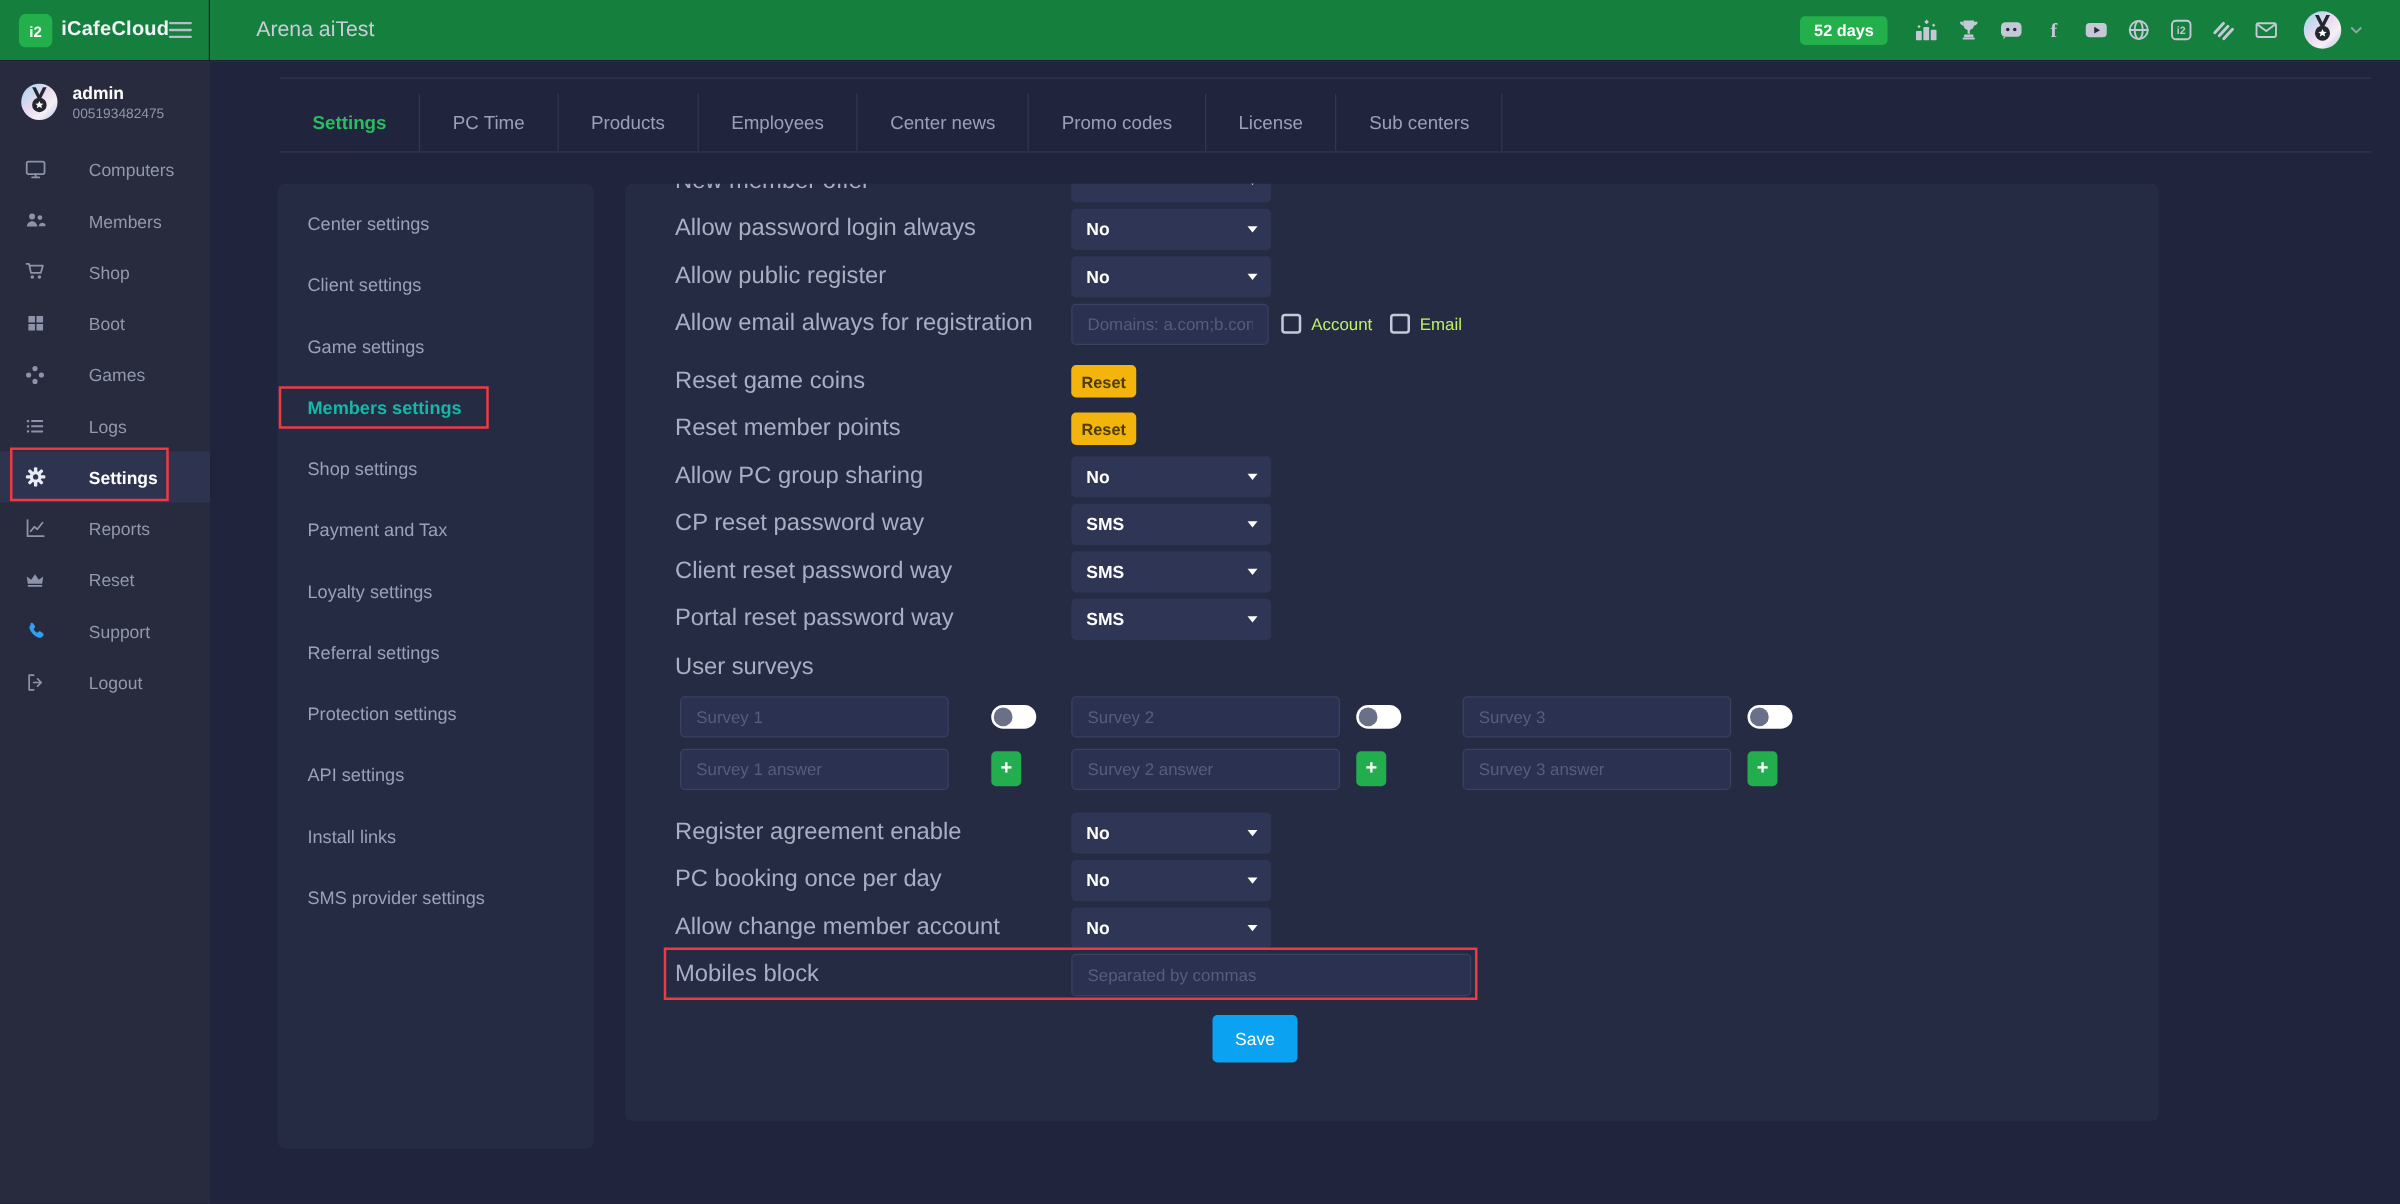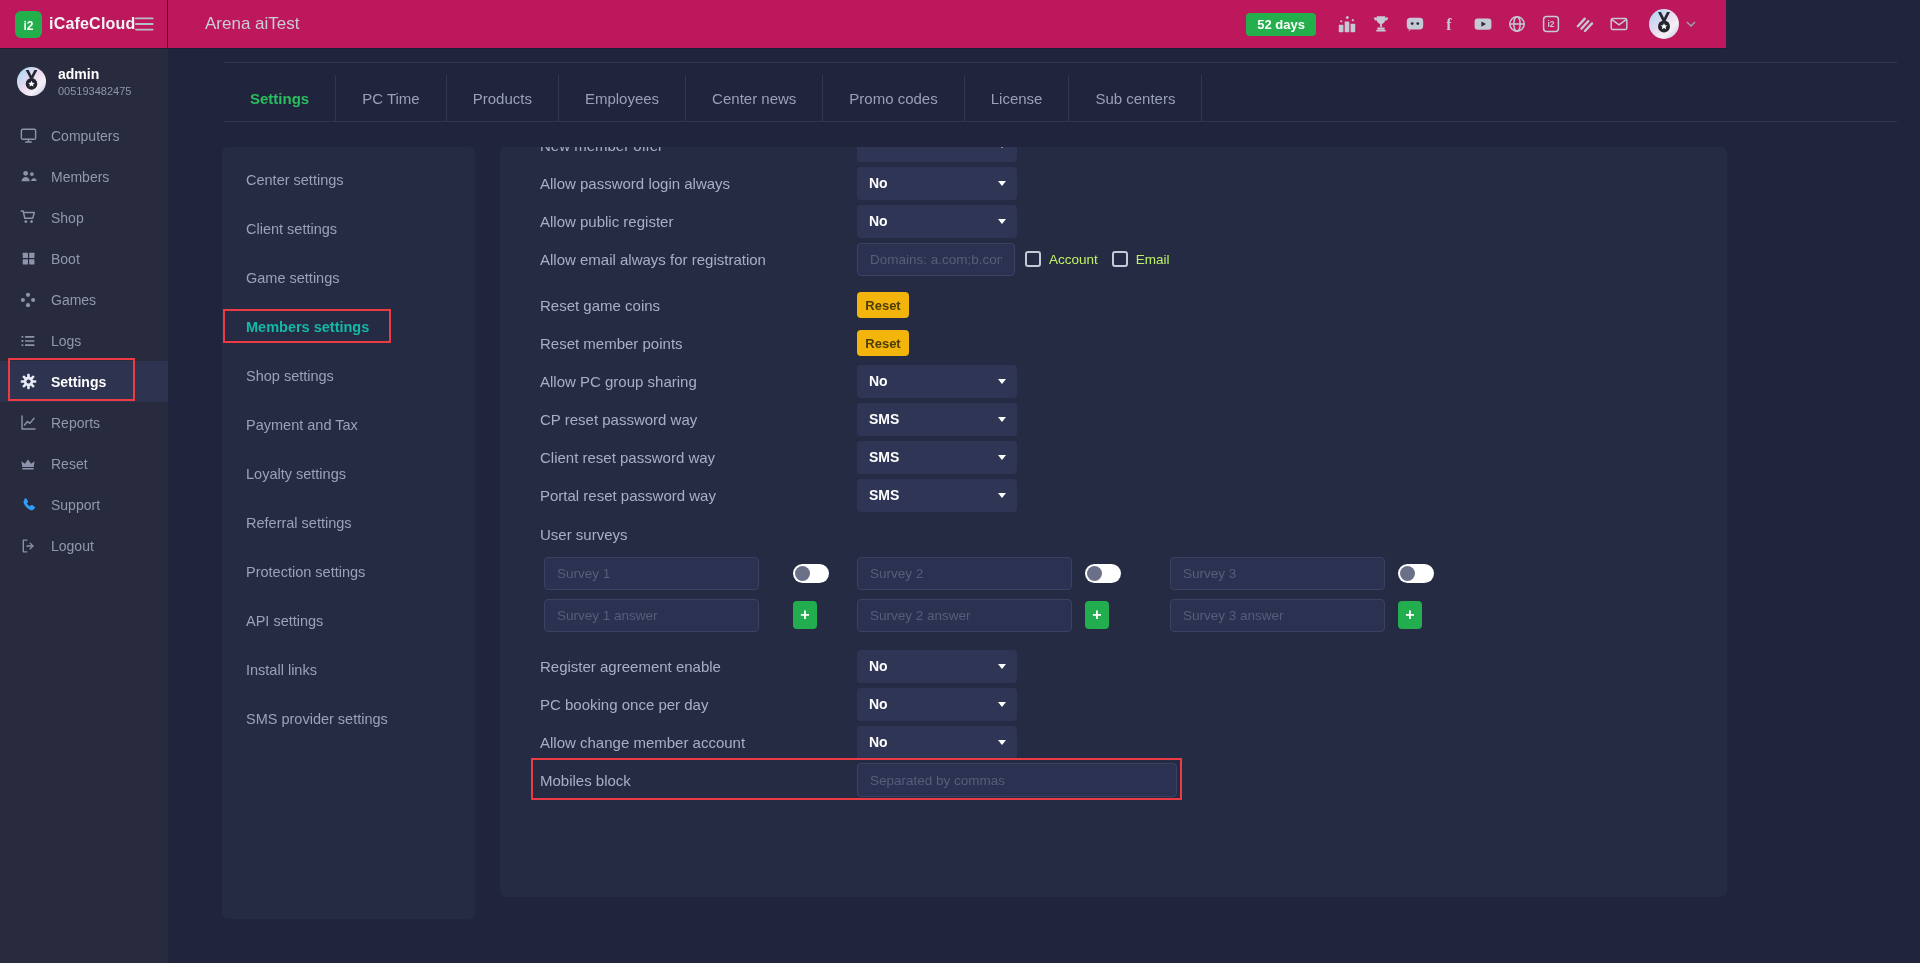--- a/index.html
+++ b/index.html
@@ -6,22 +6,22 @@
   html,body { width:1920px; height:963px; }
   body {
     position:relative; overflow:hidden;
     background:#20243c;
     font-family:"Liberation Sans", sans-serif;
     -webkit-font-smoothing:antialiased;
   }
   svg { display:block; }
 
   
-  .topbar{ position:absolute; left:0; top:0; width:1726px; height:49px;
-    background:#be185d; display:flex; align-items:center; z-index:5;
+  .topbar{ position:absolute; left:0; top:0; width:1920px; height:49px;
+    background:#15803d; display:flex; align-items:center; z-index:5;
     border-bottom:1px solid #1c2032;}
   .logo-area{ width:168px; height:49px; display:flex; align-items:center;
     padding:0 13px 0 15px; justify-content:space-between;
     border-right:1px solid #1d2134;}
   .brand{ display:flex; align-items:center; gap:7px;}
   .brand-text{ color:#f2f3f7; font-size:16px; font-weight:bold; letter-spacing:.2px;}
   .page-title{ margin-left:37px; color:#c9cdd9; font-size:17px;}
   .topbar-right{ margin-left:auto; display:flex; align-items:center; gap:12px; padding-right:30px;}
   .badge-days{ background:#23b04c; color:#fff; font-size:13px; font-weight:bold;
     border-radius:4px; padding:4px 11px; margin-right:8px;}
@@ -30,21 +30,21 @@
 
   
   .sidebar{ position:absolute; left:0; top:49px; width:168px; height:914px;
     background:#272b3d; z-index:4;}
   .user{ position:absolute; top:17px; left:16px; display:flex; gap:11px; align-items:center;}
   .user-avatar{ width:31px; height:31px; border-radius:50%; overflow:hidden;}
   .user-name{ color:#fff; font-size:14px; font-weight:bold;}
   .user-id{ color:#8f95ab; font-size:11px; margin-top:3px;}
   .nav{ position:absolute; top:66px; left:0; right:0;}
   .nav-item{ height:41px; display:flex; align-items:center; padding-left:18px;
-    color:#9298ae; font-size:14px; cursor:pointer;}
+    color:#9298ae; font-size:14px; cursor:pointer;gap:20px;}
   .nav-item .nico{ width:20px; height:20px; margin-right:13px; display:flex; align-items:center; justify-content:center;}
   .nav-item.active{ background:#2e3450; color:#fff; font-weight:bold;}
   .redbox{ position:absolute; border:2px solid #ee3b43; z-index:9; pointer-events:none;}
   .rb-settings{ left:8px; top:309px; width:127px; height:43px;}
 
   
   .content{ position:absolute; left:168px; top:49px; width:1752px; height:914px;
     background:#20243c;}
 
   .tabbar{ position:absolute; left:56px; top:13px; width:1673px; height:60px;
@@ -57,21 +57,21 @@
   .panel{ position:absolute; background:#262b44; border-radius:6px;}
   .submenu{ left:54px; top:98px; width:253px; height:772px; padding-top:8px;}
   .submenu-item{ height:49px; display:flex; align-items:center; padding-left:24px;
     color:#9ba1b7; font-size:14.5px; cursor:pointer;}
   .submenu-item.active{ color:#14b8a6; font-weight:bold;}
   .rb-members{ left:1px; top:162px; width:168px; height:34px;}
 
   .form-panel{ left:332px; top:98px; width:1227px; height:750px; overflow:hidden;}
   .row{ display:flex; align-items:center; height:38px;}
   .row.clipped{ margin-top:-21px;}
-  .row .flabel{ margin-left:40px; width:317px; flex:none; color:#a9afc3; font-size:15px;}
+  .row .flabel{ margin-left:40px; width:317px; flex:none; color:#a9afc3; font-size:19px;}
   .mt8{ margin-top:8px;} .mt4{ margin-top:4px;} .mt13{ margin-top:13px;}
 
   .dselect{ width:160px; height:33px; background:#2f3554; border-radius:4px;
     color:#fff; font-weight:bold; font-size:14px; display:flex; align-items:center;
     padding:0 12px; position:relative; cursor:pointer;}
   .dselect::after{ content:""; position:absolute; right:11px; top:14px;
     border-left:4.5px solid transparent; border-right:4.5px solid transparent;
     border-top:5.5px solid #fff;}
   .text-input{ height:33px; background:#2b3150; border:1px solid #3a4161;
     border-radius:4px; color:#e8eaf2; font-size:13.5px; padding:0 12px; outline:none;
@@ -491,16 +491,19 @@
     <div class="row">
       <div class="flabel">Allow change member account</div>
       <div class="dselect">No</div>
     </div>
 
     <div class="row">
       <div class="flabel">Mobiles block</div>
       <input class="text-input w320" placeholder="Separated by commas" style="">
     </div>
 
+    <div class="row save-row">
+      <button class="btn-save">Save</button>
+    </div>
 
     <div class="redbox rb-mobiles"></div>
   </div>
 </div>
 
 </body></html>

